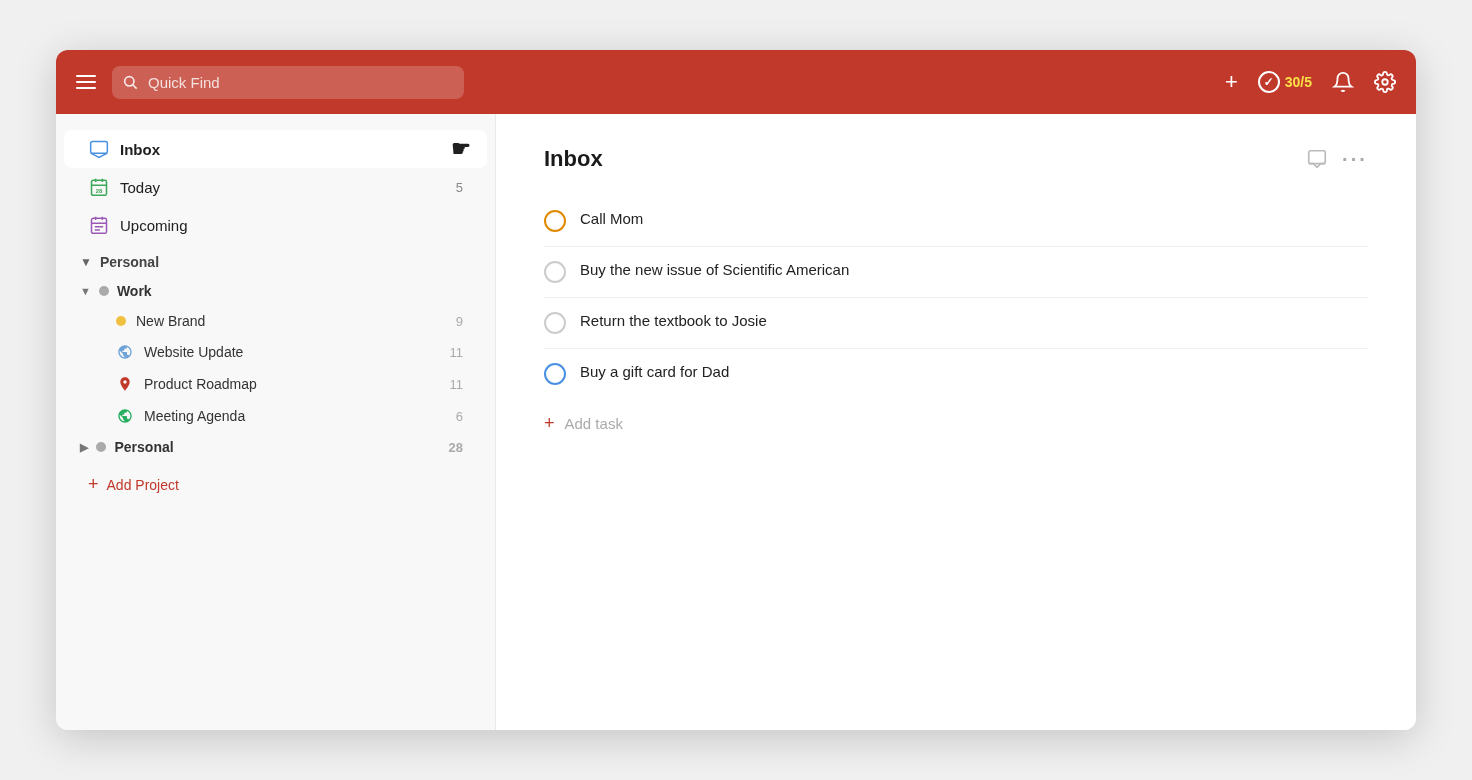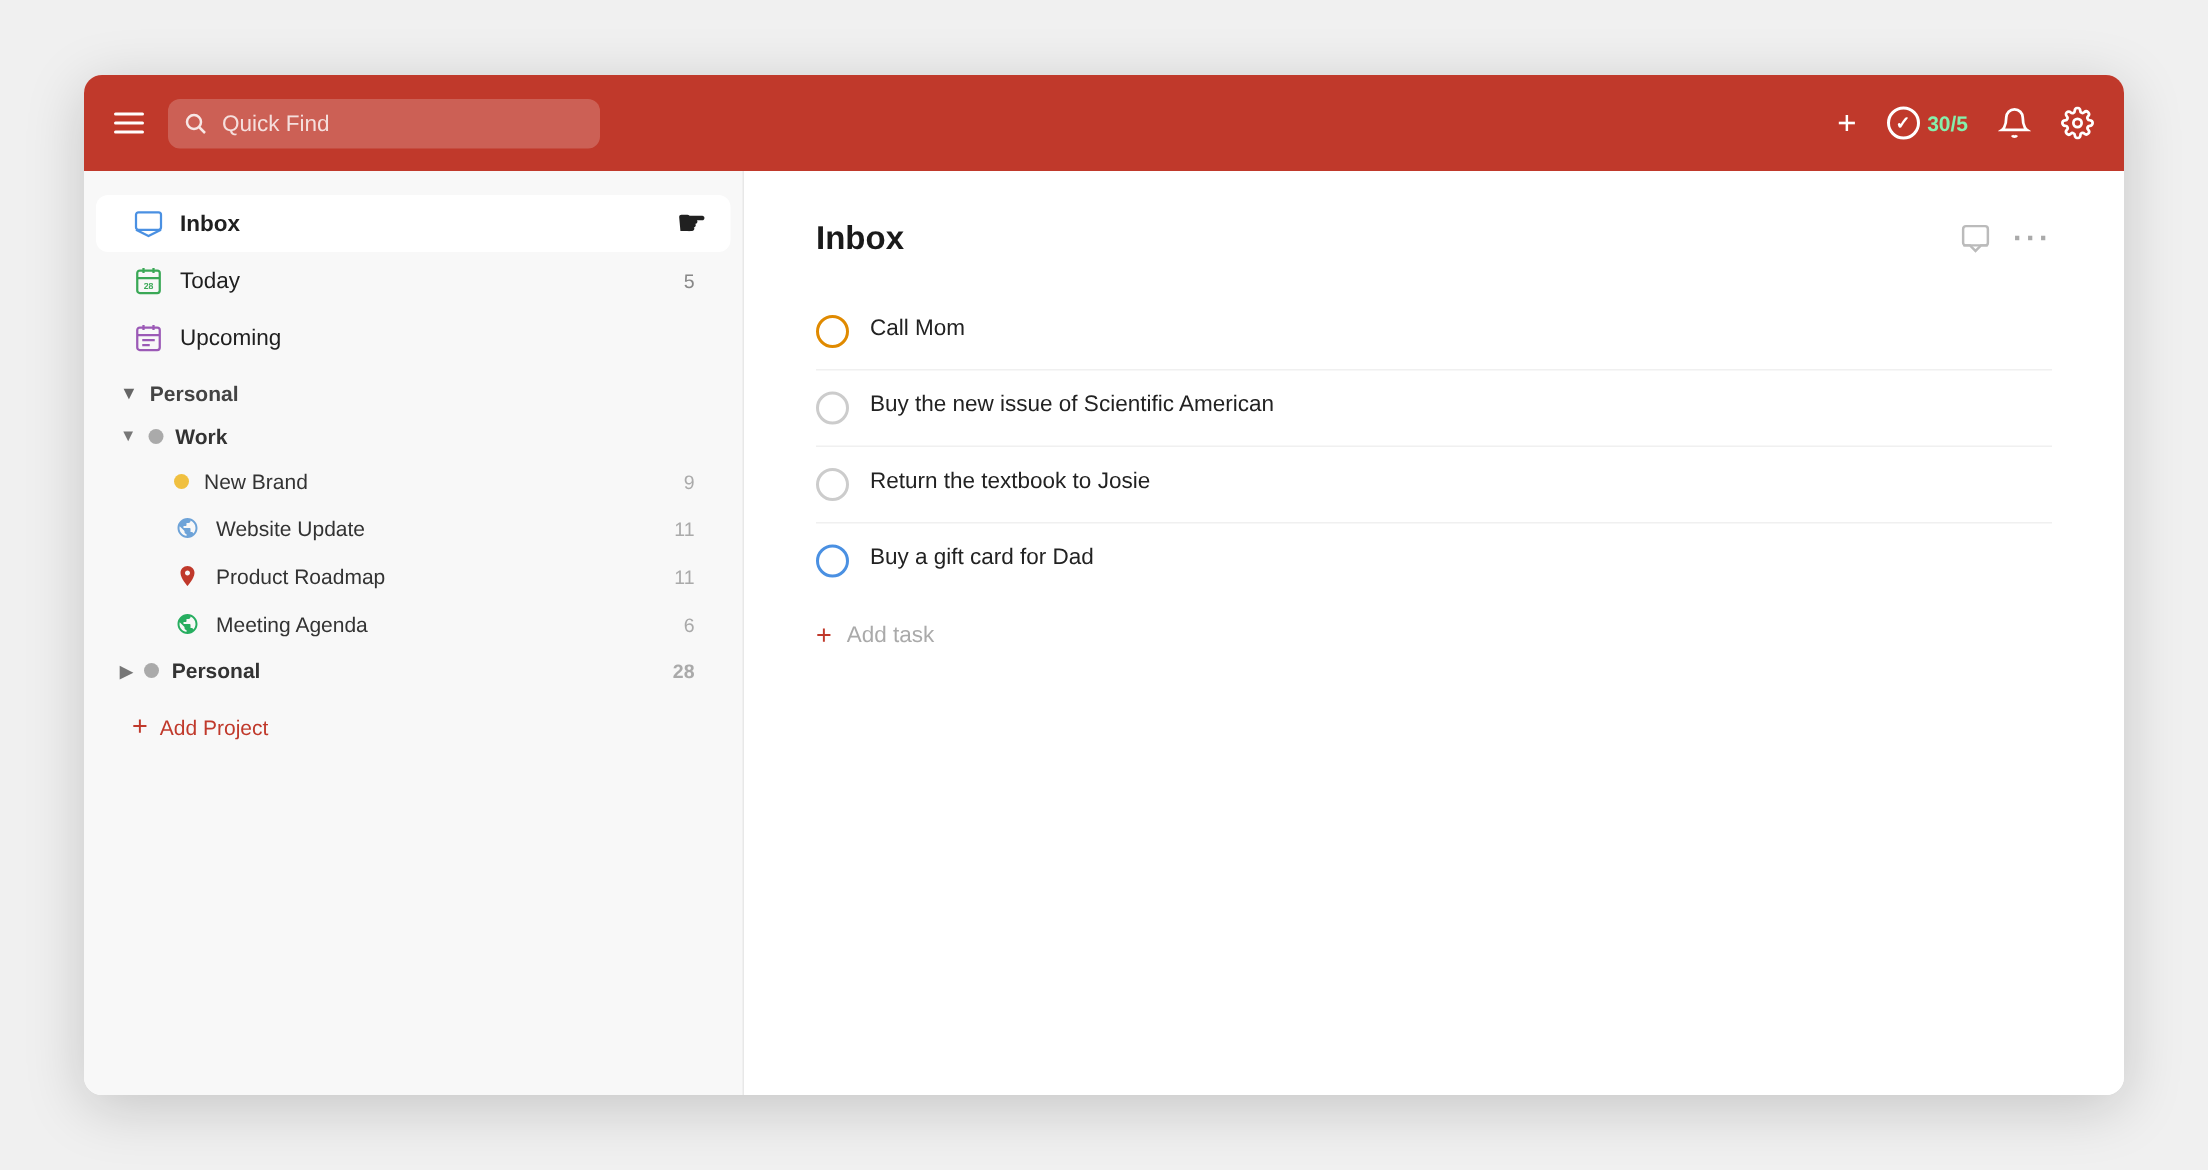--- a/index.html
+++ b/index.html
@@ -46,21 +46,21 @@
       background: #fff;
       border-radius: 2px;
     }
     .search-bar {
       background: rgba(255,255,255,0.2);
       border: none;
       border-radius: 8px;
       padding: 8px 16px 8px 36px;
       color: rgba(255,255,255,0.9);
       font-size: 15px;
-      width: 288px;
+      width: 352px;
       outline: none;
     }
     .search-bar::placeholder { color: rgba(255,255,255,0.8); }
     .search-wrapper {
       position: relative;
       display: flex;
       align-items: center;
     }
     .search-wrapper .search-icon-svg {
       position: absolute;
@@ -78,21 +78,21 @@
       font-size: 20px;
       cursor: pointer;
       display: flex;
       align-items: center;
       gap: 4px;
     }
     .karma-badge {
       display: flex;
       align-items: center;
       gap: 5px;
-      color: #86efac;
+      color: #fde047;
       font-size: 14px;
       font-weight: 600;
     }
     .karma-circle {
       width: 22px;
       height: 22px;
       border: 2px solid #fff;
       border-radius: 50%;
       display: flex;
       align-items: center;

